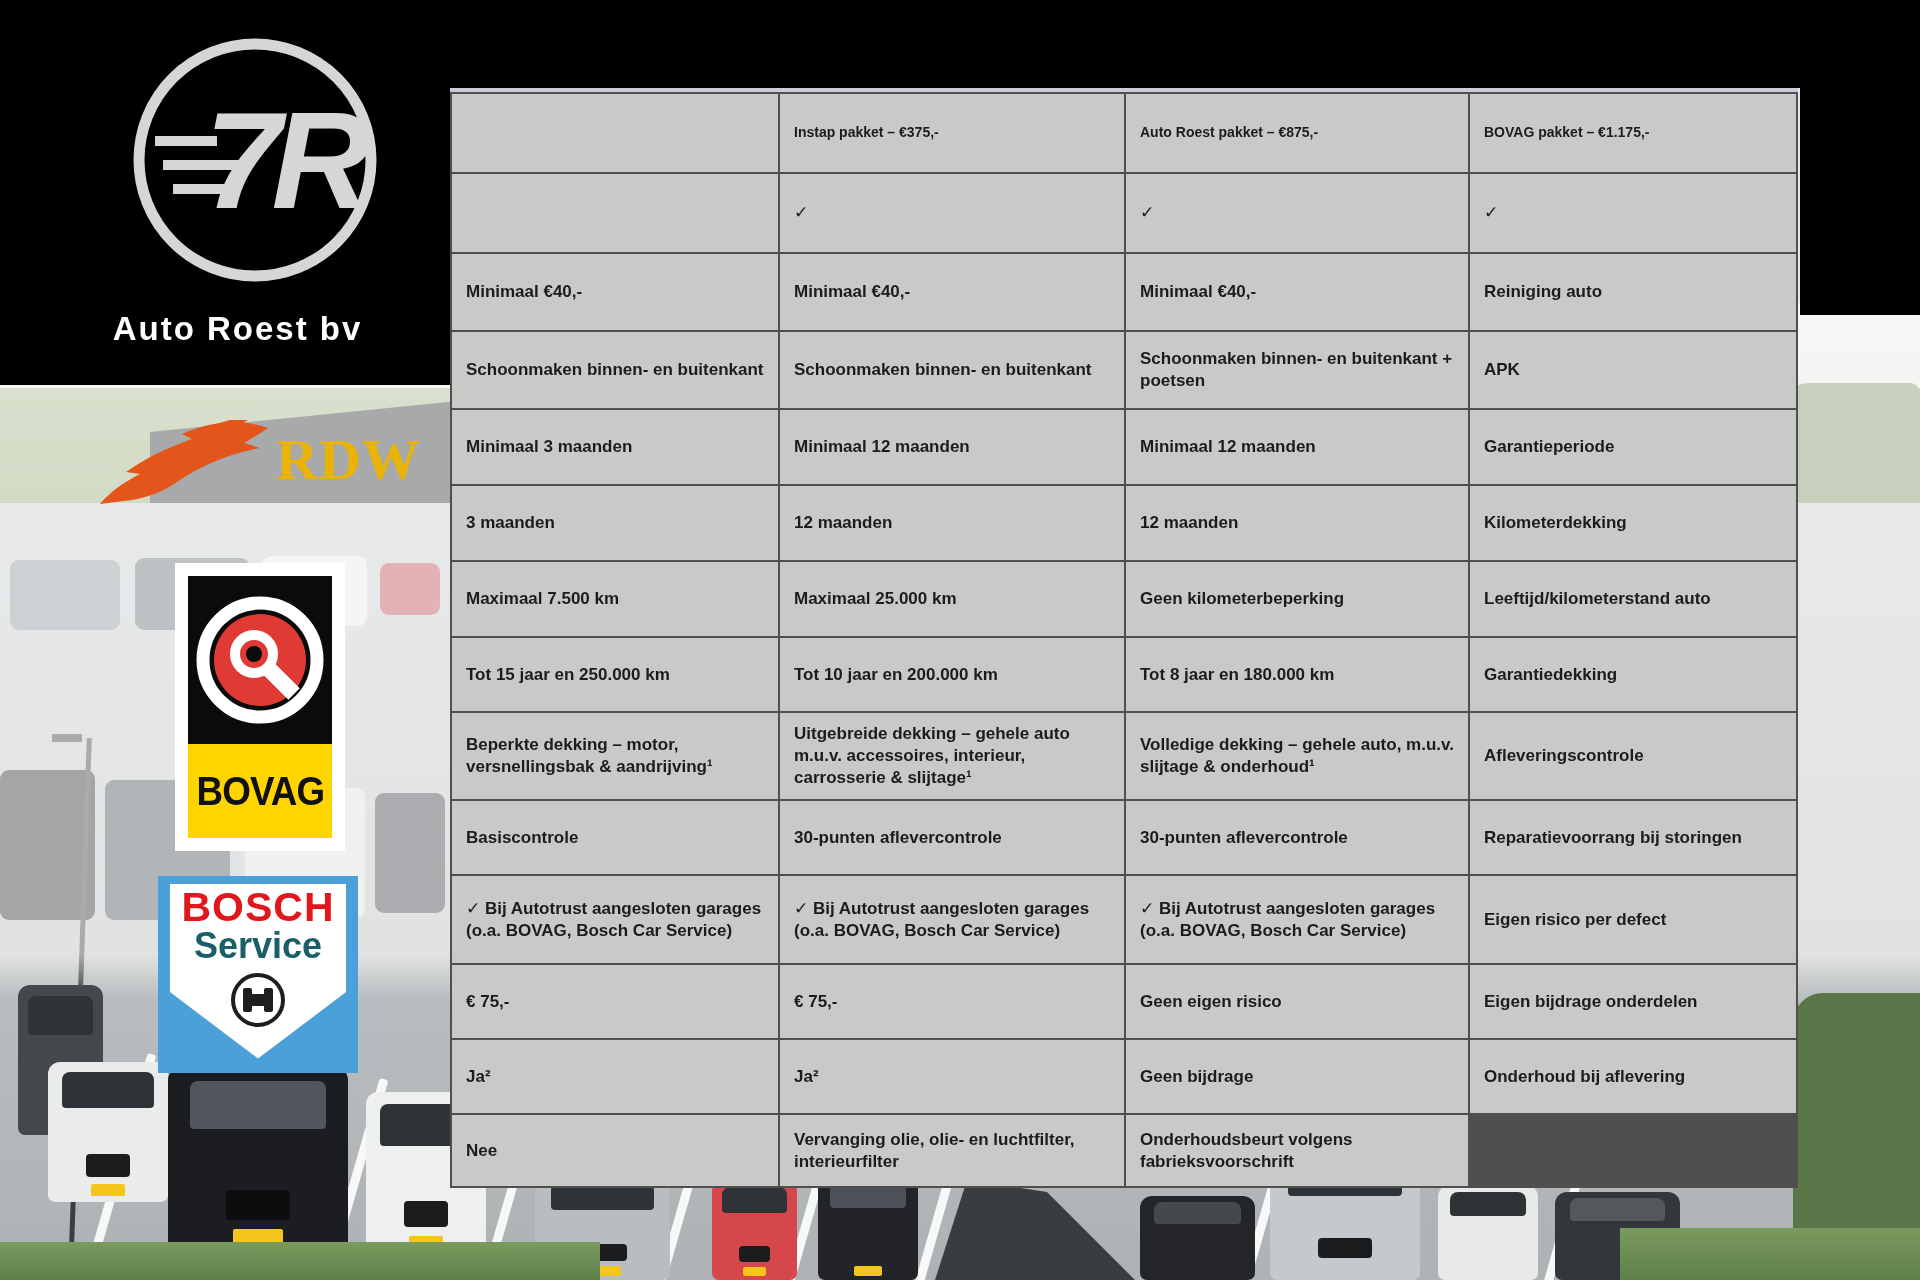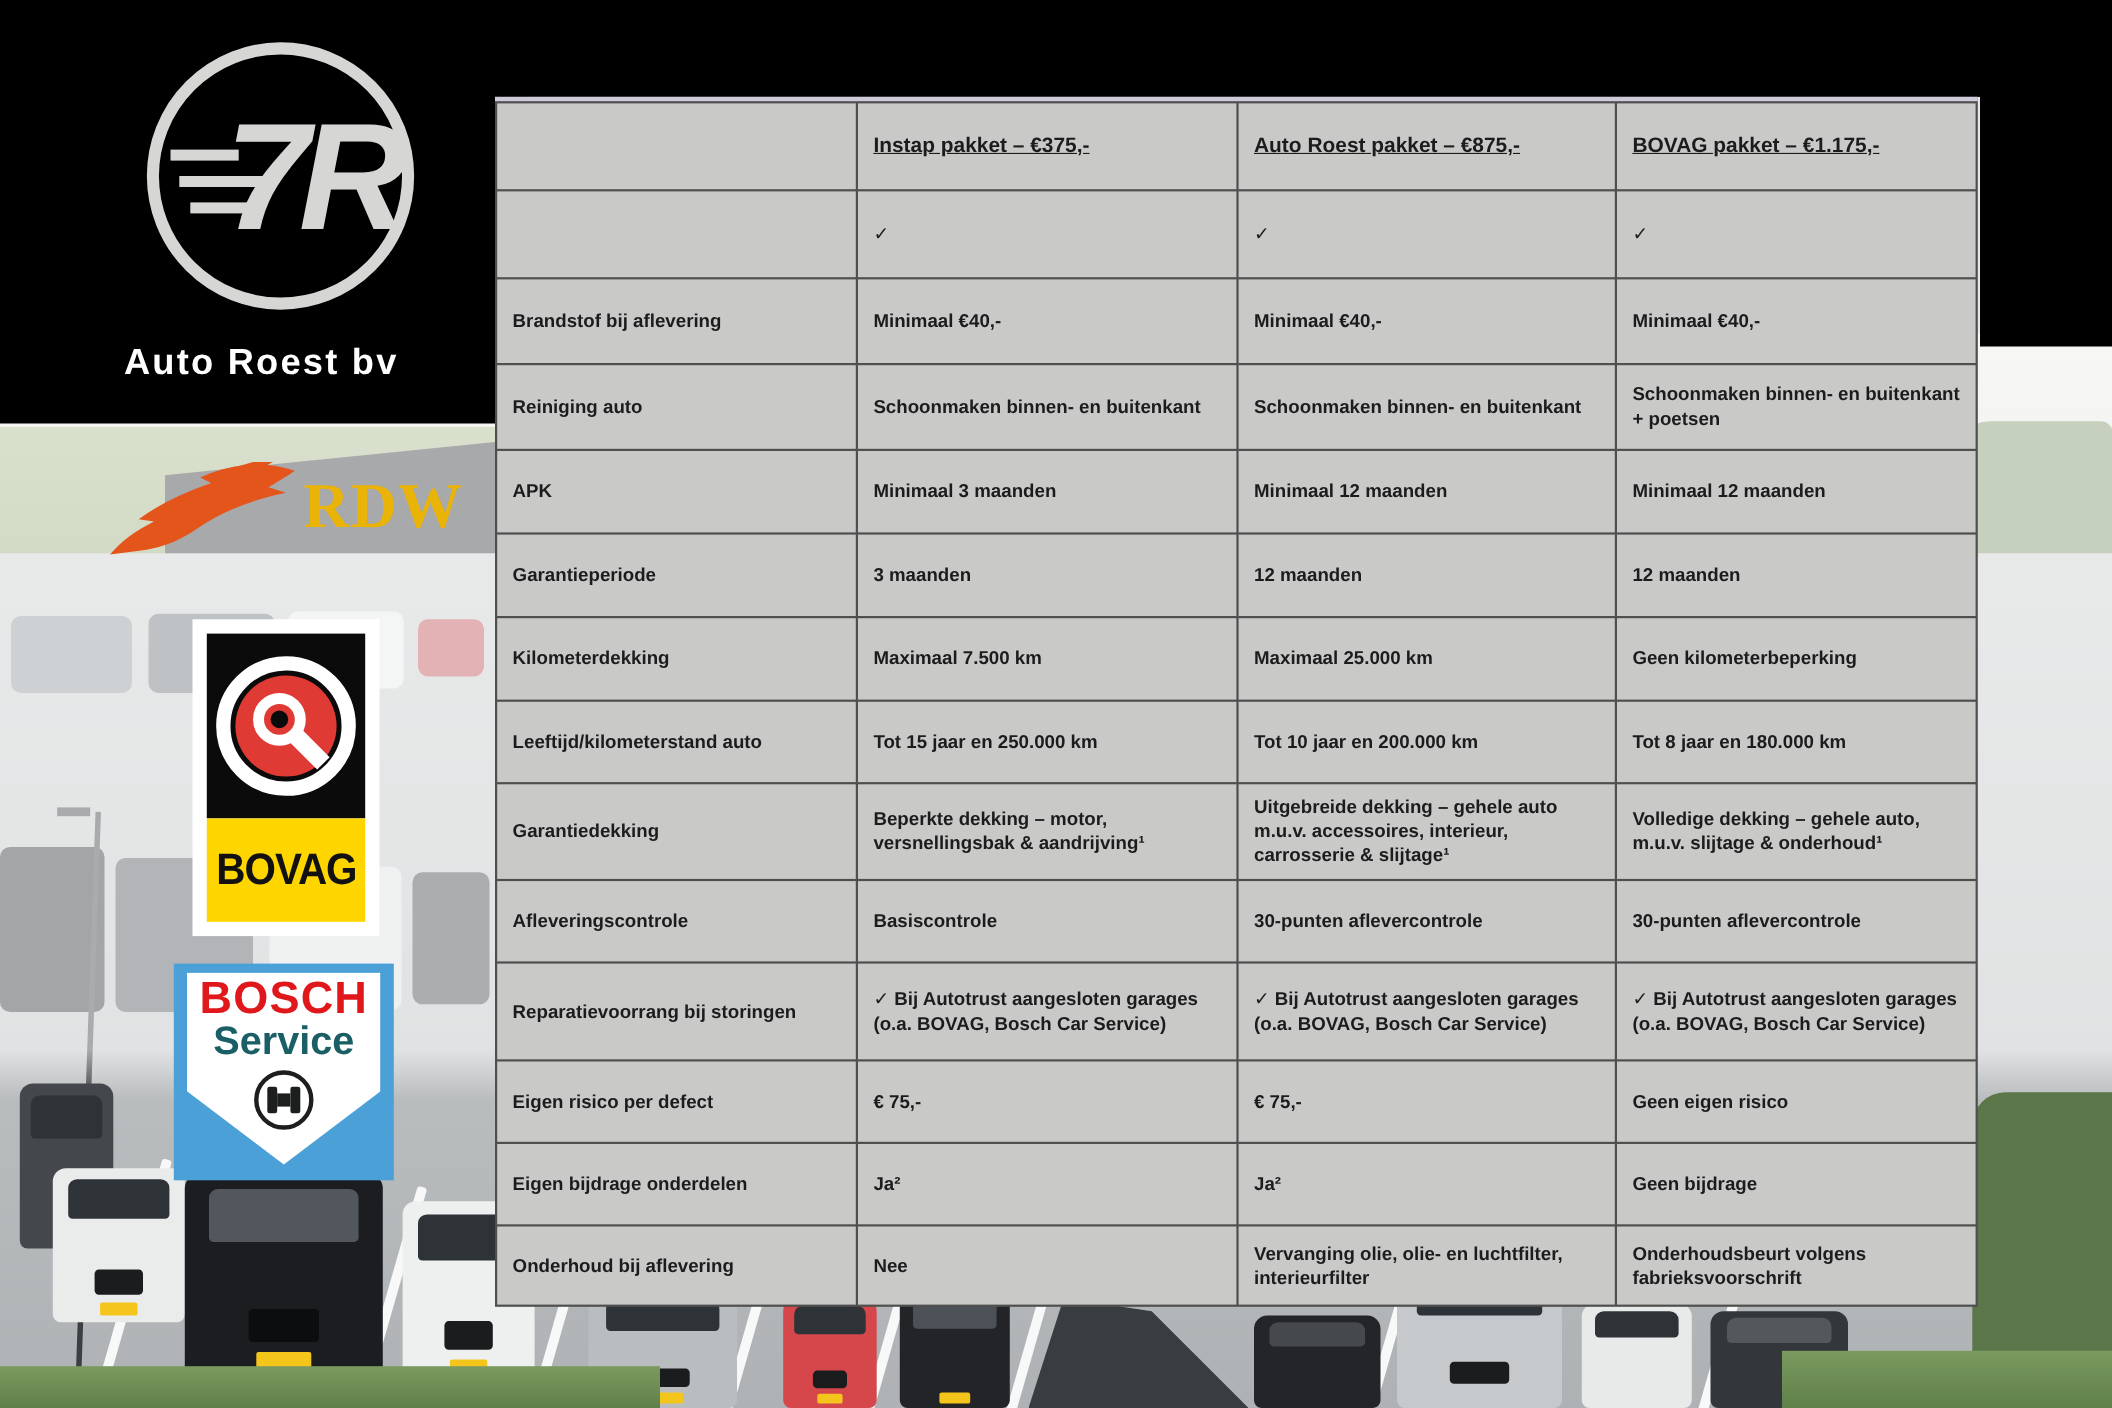--- a/index.html
+++ b/index.html
@@ -32,21 +32,21 @@
   .black-left{position:absolute;left:0;top:0;width:455px;height:385px;background:#000;padding-left:24px;}
   .black-right{position:absolute;left:1800px;top:0;width:120px;height:315px;background:#000;}
   
   .pkg-table{position:absolute;left:450px;top:88px;display:grid;
              grid-template-columns:326px 344px 342px 326px;
              grid-template-rows:78px 78px 76px 76px 74px 74px 74px 73px 86px 73px 87px 73px 73px 71px;
              gap:2px;padding:2px;background:var(--table-border,#4f4f4f);
              border-top:4px solid var(--table-top-border,#cfc9d9);}
   .cell{background:var(--table-cell-bg,#c9c9c7);color:#1c1c1e;display:flex;align-items:center;
         padding:6px 14px;font-weight:bold;font-size:17px;line-height:1.28;box-sizing:border-box;}
-  .cell.th{font-size:19px;text-decoration:underline;}
+  .cell.th{font-size:14px;}
   
   .ar-logo{position:absolute;left:125px;top:30px;}
   .dealer-name{position:absolute;left:20px;top:310px;width:435px;text-align:center;color:#fff;
                font-size:33px;font-weight:bold;letter-spacing:2px;}
   .rdw{position:absolute;left:98px;top:418px;width:330px;height:100px;}
   .rdw-text{position:absolute;left:178px;top:8px;font-family:"Liberation Serif","DejaVu Serif",serif;
             font-weight:bold;font-size:58px;color:#eab308;letter-spacing:1px;}
   .bovag{position:absolute;left:175px;top:563px;width:170px;height:288px;background:#fff;}
   .bovag-black{position:absolute;left:13px;top:13px;width:144px;height:168px;background:#0b0b0b;}
   .bovag-yellow{position:absolute;left:13px;top:181px;width:144px;height:94px;background:var(--bovag-yellow,#ffd500);
@@ -197,21 +197,20 @@
 
   <div class="pkg-table">
       <div class="cell th"></div>
       <div class="cell th">Instap pakket – €375,-</div>
       <div class="cell th">Auto Roest pakket – €875,-</div>
       <div class="cell th">BOVAG pakket – €1.175,-</div>
       <div class="cell"></div>
       <div class="cell">✓</div>
       <div class="cell">✓</div>
       <div class="cell">✓</div>
-      <div class="cell">Brandstof bij aflevering</div>
       <div class="cell">Minimaal €40,-</div>
       <div class="cell">Minimaal €40,-</div>
       <div class="cell">Minimaal €40,-</div>
       <div class="cell">Reiniging auto</div>
       <div class="cell">Schoonmaken binnen- en buitenkant</div>
       <div class="cell">Schoonmaken binnen- en buitenkant</div>
       <div class="cell">Schoonmaken binnen- en buitenkant + poetsen</div>
       <div class="cell">APK</div>
       <div class="cell">Minimaal 3 maanden</div>
       <div class="cell">Minimaal 12 maanden</div>

